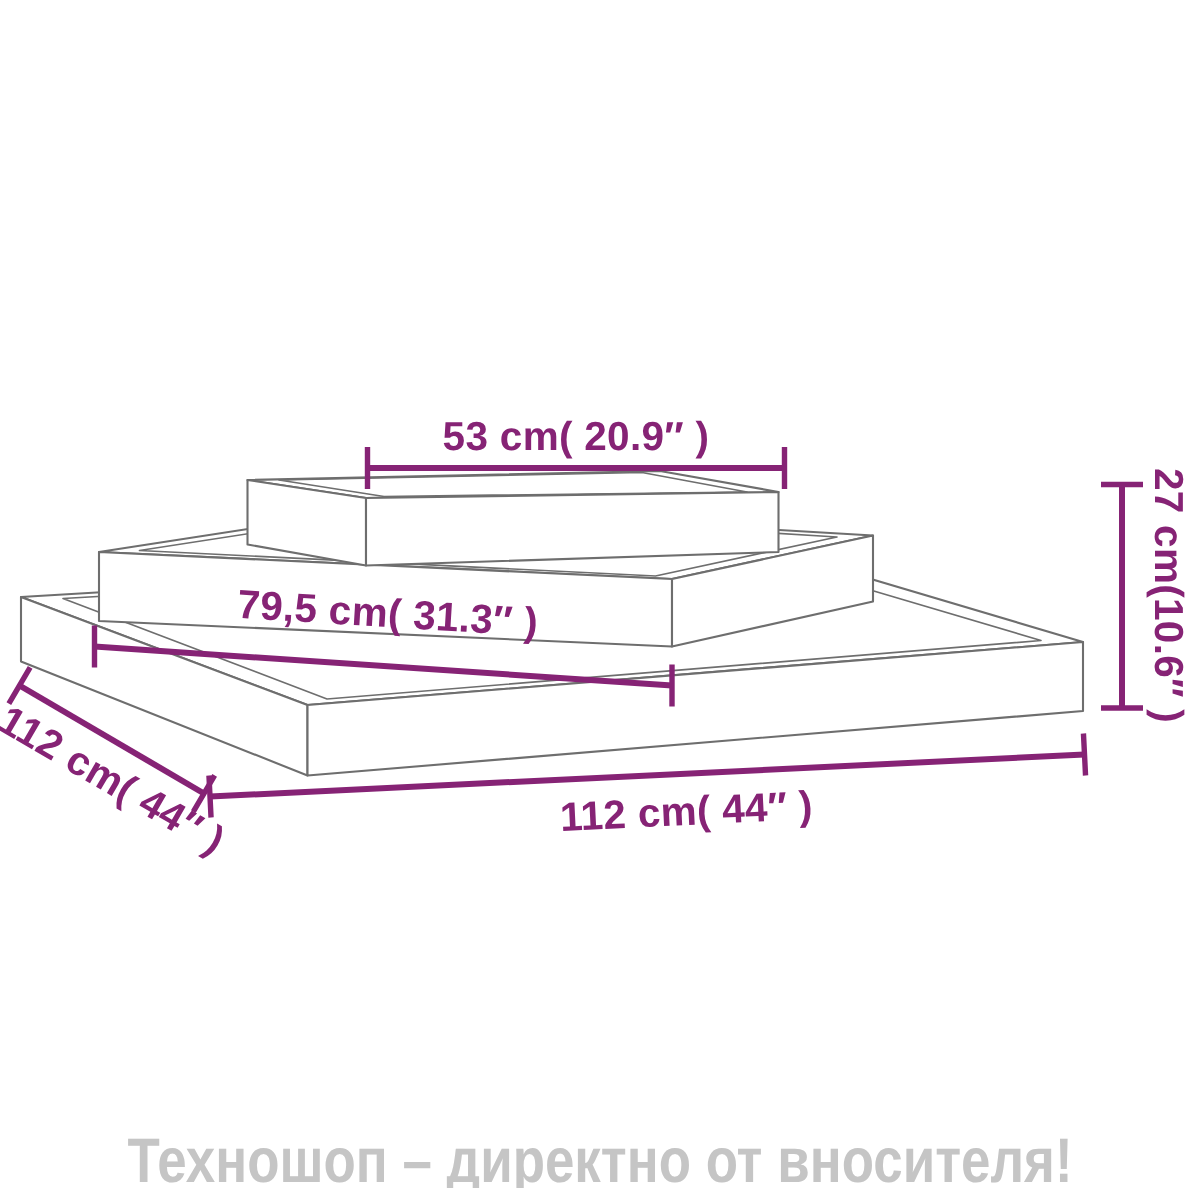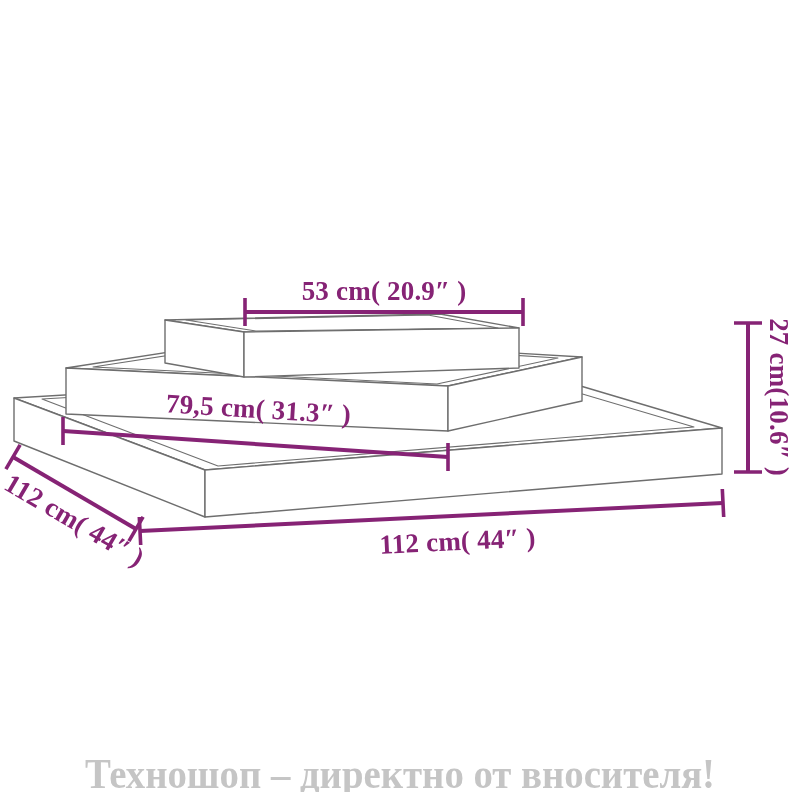--- a/index.html
+++ b/index.html
@@ -1,21 +1,21 @@
 <!DOCTYPE html>
 <html><head>
 <meta charset="utf-8">
 <style>
   html,body{margin:0;padding:0;background:#ffffff;}
   .canvas{
     position:relative;
     width:800px;height:792px;
     background:#ffffff;
     overflow:hidden;
-    font-family:Liberation Serif, serif;
+    font-family:Liberation Sans, sans-serif;
   }
   svg{display:block;}
   .sketch{fill:#ffffff;stroke-width:1.4;stroke-linejoin:round;}
   .rim{fill:none;stroke-width:1.1;stroke-linejoin:round;}
   .dline{fill:none;stroke-width:4;stroke-linecap:butt;}
   .dcap{fill:none;stroke-width:3.6;stroke-linecap:butt;}
   .dlabel{font-weight:bold;font-size:27px;letter-spacing:0.2px;}
   .footer-text{font-weight:bold;font-size:42px;}
 </style>
 </head>

